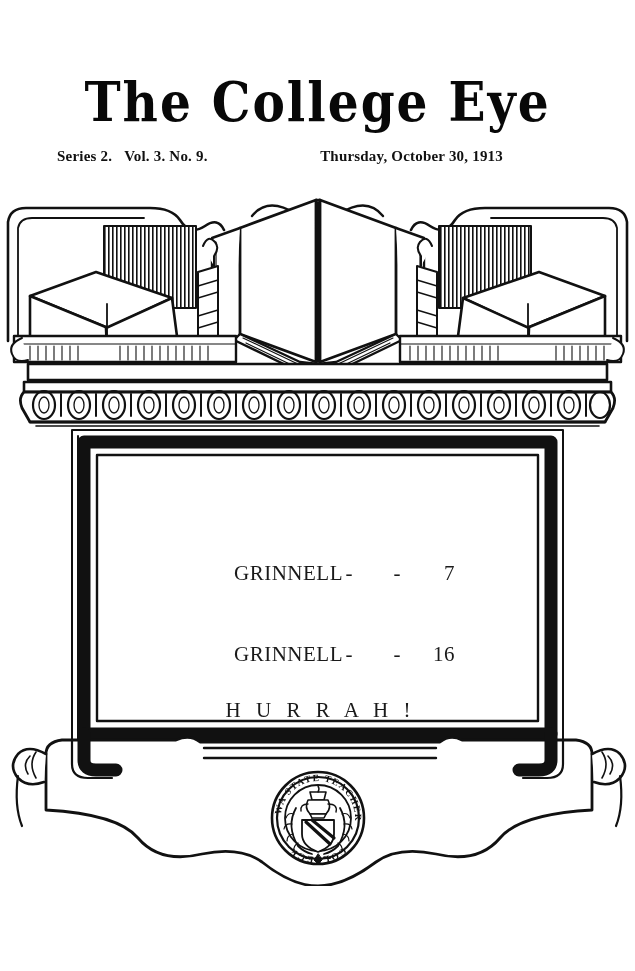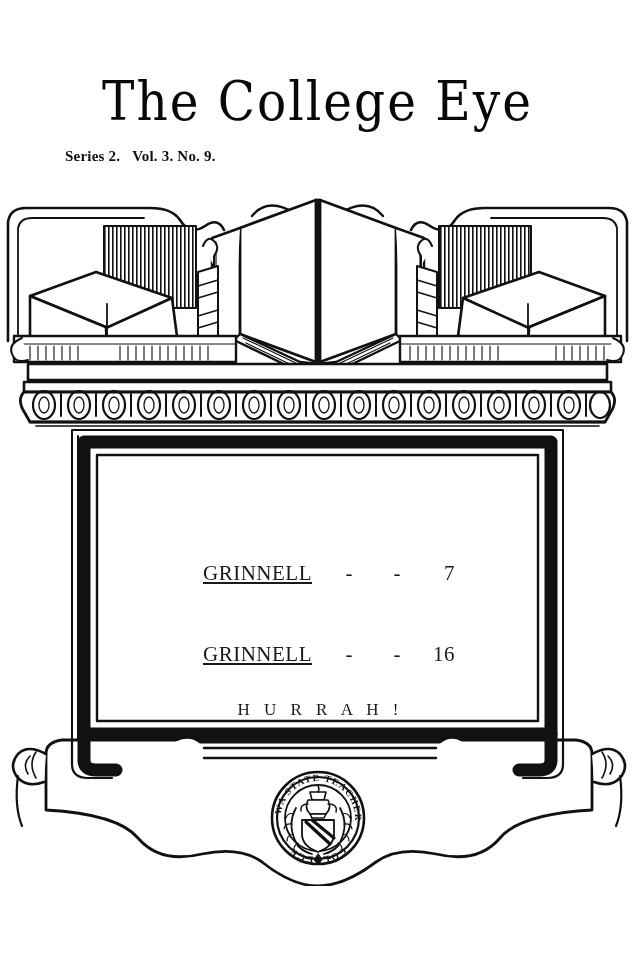--- a/index.html
+++ b/index.html
@@ -19,37 +19,36 @@
   
   #masthead {
     position: absolute;
     left: 0;
     top: 74px;
     width: 635px;
     text-align: center;
   }
   #masthead-title {
     font-family: "DejaVu Serif", "Liberation Serif", serif;
-    font-weight: normal;
+    font-weight: bold;
     font-size: 54px;
     line-height: 56px;
     letter-spacing: 2px;
     color: #080808;
     white-space: nowrap;
     
     font-stretch: condensed;
   }
 
   #masthead-rule-line {
     position: absolute;
     left: 0;
     top: 148px;
     width: 553px;
     height: 22px;
-    margin-left: 8px;
   }
   #issue-info {
     position: absolute;
     left: 57px;
     top: 0;
     font-size: 15px;
     font-weight: bold;
     letter-spacing: 0.2px;
     white-space: nowrap;
   }
@@ -86,54 +85,54 @@
   .score-row {
     font-size: 21px;
     line-height: 27px;
     letter-spacing: 0.5px;
     white-space: pre;
     color: #1a1a1a;
   }
   .score-team {
     display: inline-block;
     width: 140px;
-    text-align: left;
-    text-decoration: underline;
+    text-align: right;
   }
   .score-dashes {
     display: inline-block;
     width: 78px;
     text-align: center;
     letter-spacing: 18px;
   }
   .score-value {
     display: inline-block;
     width: 34px;
     text-align: right;
   }
   #hurrah {
-    font-size: 17px;
+    font-size: 21px;
     line-height: 30px;
     letter-spacing: 5px;
     padding-left: 6px;
     color: #1a1a1a;
     text-align: center;
   }
 </style>
 </head>
 <body>
 
 <div id="masthead">
   <div id="masthead-title">The College Eye</div>
 </div>
 
 <div id="masthead-rule-line">
   <div id="issue-info">
     <span>Series 2.</span><span class="gap"></span><span>Vol. 3. No. 9.</span>
   </div>
+  <div id="issue-date">Thursday, October 30, 1913</div>
 </div>
 
 <div id="engraving">
 <svg width="635" height="700" viewBox="0 0 635 700" xmlns="http://www.w3.org/2000/svg">
 
   <defs>
 
     <pattern id="vhatch" width="4" height="8" patternUnits="userSpaceOnUse">
       <rect width="4" height="8" fill="#ffffff"></rect>
       <rect x="0" y="0" width="1.6" height="8" fill="#111111"></rect>

